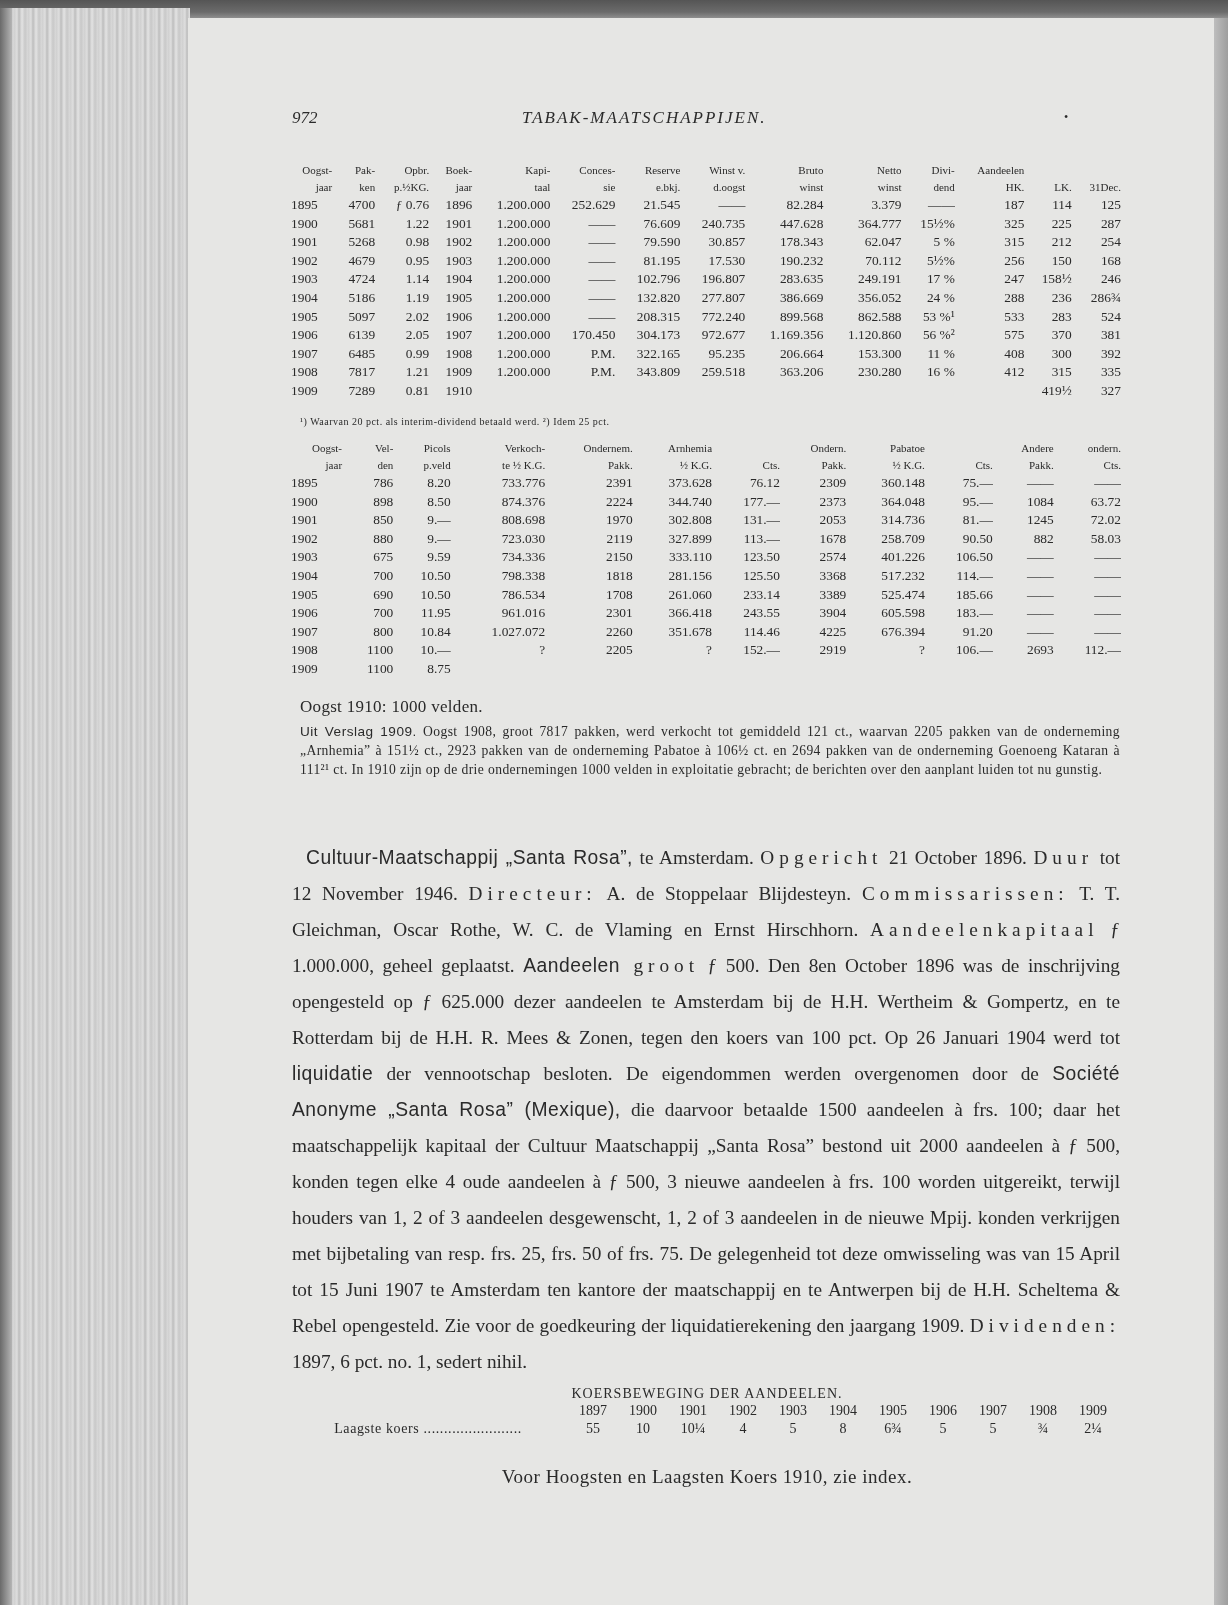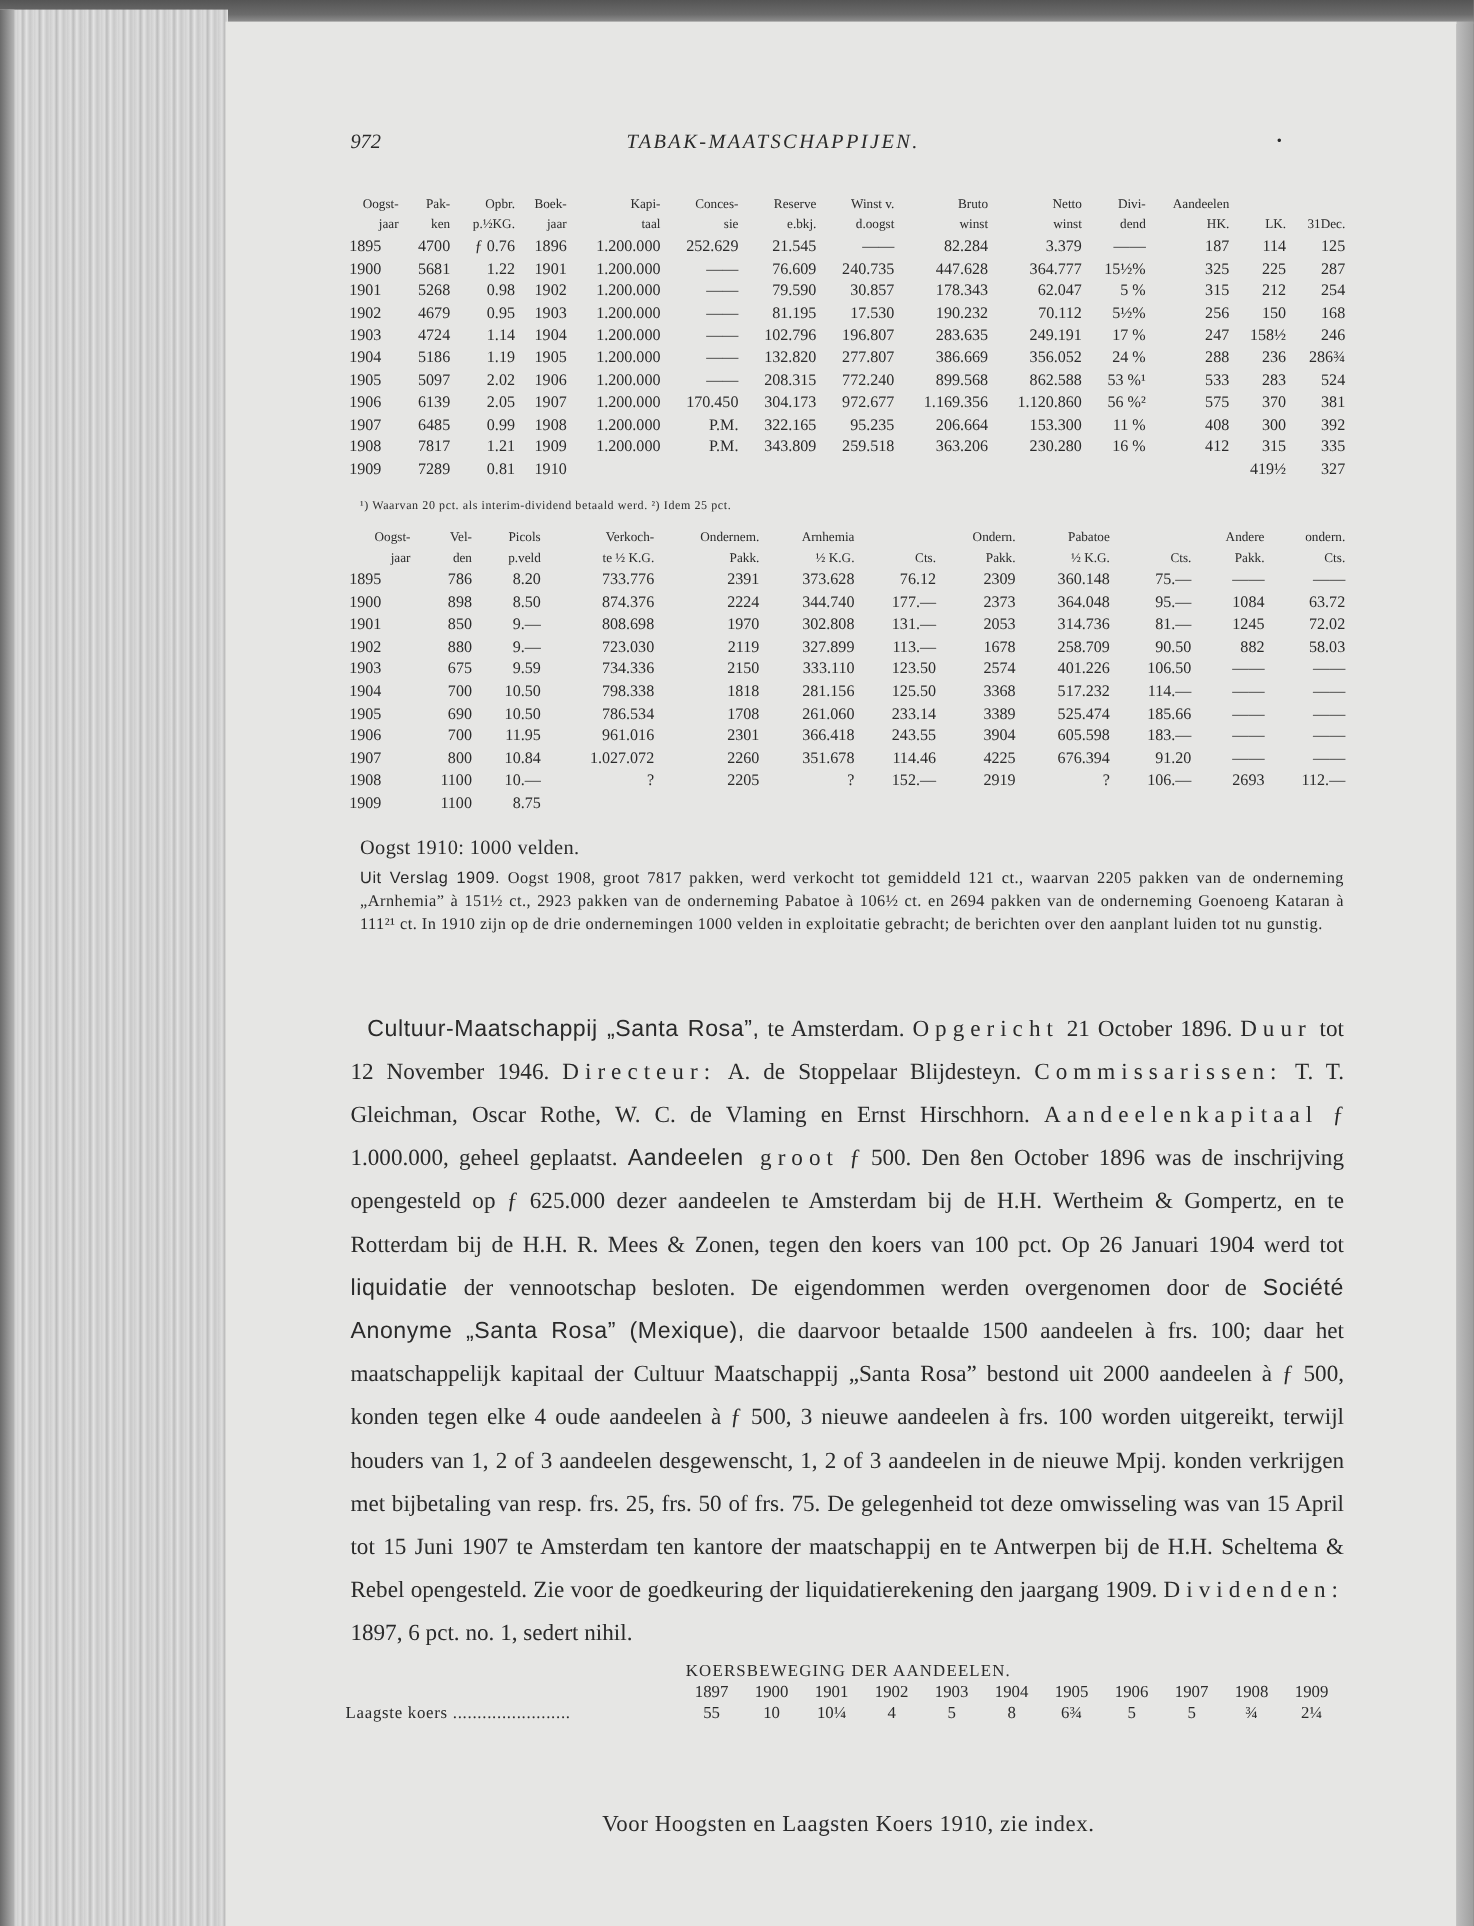--- a/index.html
+++ b/index.html
@@ -48,22 +48,22 @@
 
     .verslag { position: absolute; top: 722px; left: 8px; width: 820px; font-size: 13.6px; line-height: 19.2px; text-align: justify; letter-spacing: 0.4px; }
     .sans-bold { font-family: "Liberation Sans", "DejaVu Sans", sans-serif; font-weight: normal; letter-spacing: 0.5px; }
 
     .santa { position: absolute; top: 840px; left: 0; width: 828px; font-size: 19.3px; line-height: 36px; text-align: justify; text-indent: 14px; }
     .spaced { letter-spacing: 5px; }
 
     .koers-title { position: absolute; top: 1386px; left: 0; width: 830px; text-align: center; font-size: 14px; letter-spacing: 1px; }
     table.koers { position: absolute; top: 1402px; left: -4px; border-collapse: collapse; font-size: 14px; }
     table.koers td { padding: 0; line-height: 18px; text-align: center; width: 50px; }
-    table.koers td.lbl { text-align: left; width: 280px; letter-spacing: 0.6px; }
-    .koers-note { position: absolute; top: 1510px; left: 0; width: 830px; text-align: center; font-size: 19px; letter-spacing: 0.5px; }
+    table.koers td.lbl { text-align: center; width: 280px; letter-spacing: 0.6px; }
+    .koers-note { position: absolute; top: 1466px; left: 0; width: 830px; text-align: center; font-size: 19px; letter-spacing: 0.5px; }
   </style>
 </head>
 <body>
 
 <div class="top-shadow"></div>
 <div class="book-edge"></div>
 <div class="book-edge-shadow"></div>
 <div class="page"></div>
 <div class="page-right-edge"></div>
 

